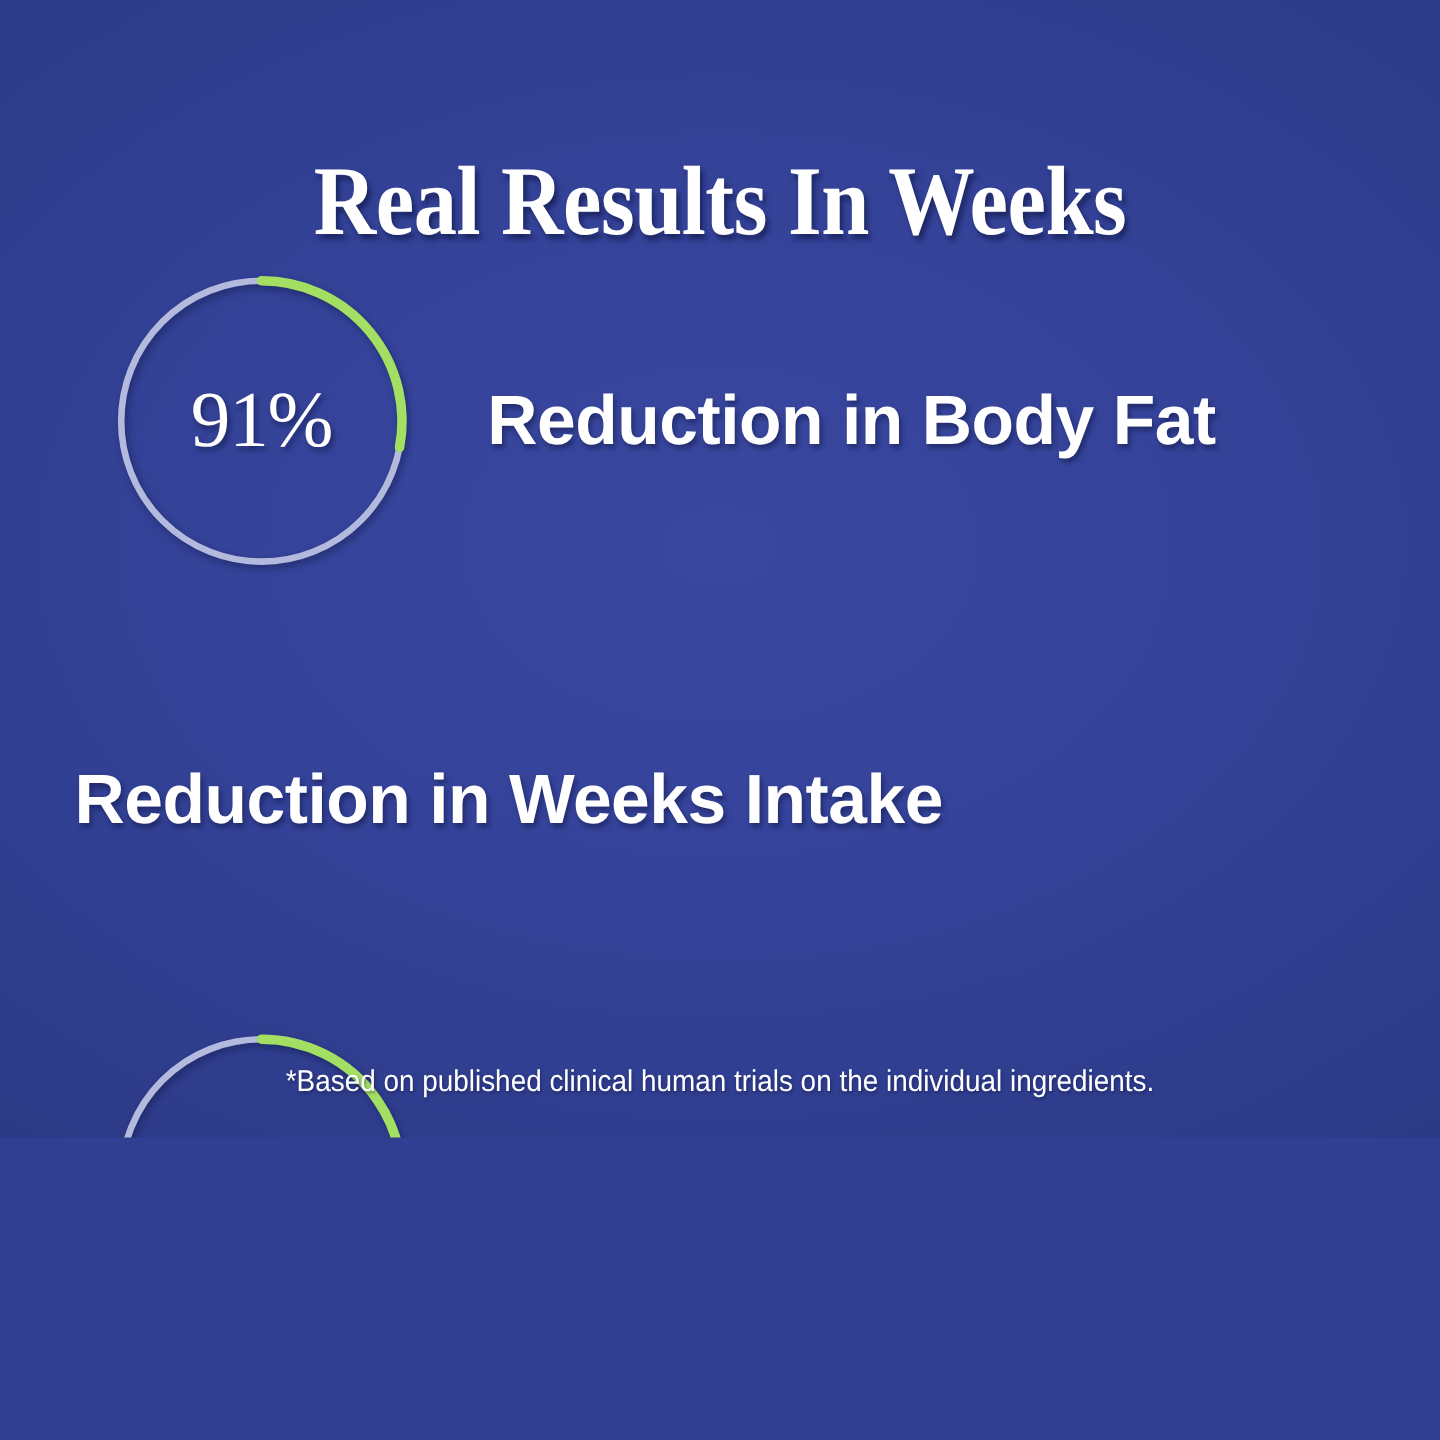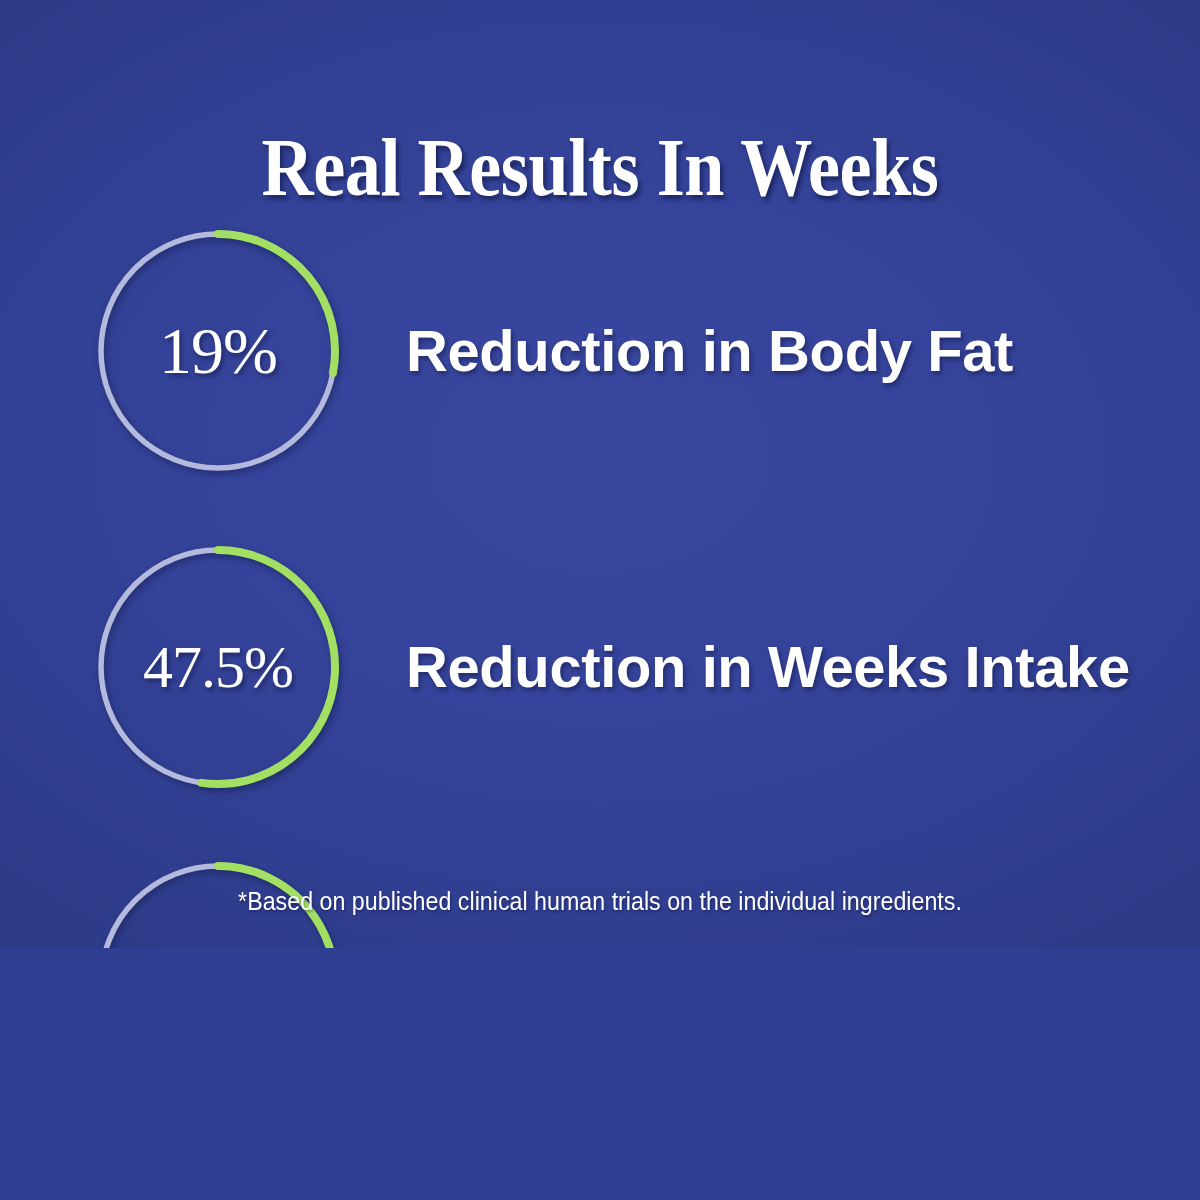--- a/index.html
+++ b/index.html
@@ -155,33 +155,26 @@
   <h1 class="title">Real Results In Weeks</h1>
 
   <div class="rows">
 
     <div class="stat-row">
       <div class="ring-wrap">
         <svg class="ring-svg" viewBox="0 0 252 252">
           <circle class="ring-track" cx="126" cy="126" r="117"></circle>
           <path class="ring-progress" id="arc-0" d="M 126 9 A 117 117 0 0 1 240.93 147.92"></path>
         </svg>
-        <div class="ring-value">19%</div>
+        <div class="ring-value">91%</div>
       </div>
       <div class="stat-label">Reduction in Body Fat</div>
     </div>
 
     <div class="stat-row">
-      <div class="ring-wrap">
-        <svg class="ring-svg" viewBox="0 0 252 252">
-          <circle class="ring-track" cx="126" cy="126" r="117"></circle>
-          <path class="ring-progress" id="arc-1" d="M 126 9 A 117 117 0 1 1 109.72 241.86"></path>
-        </svg>
-        <div class="ring-value small">47.5%</div>
-      </div>
       <div class="stat-label">Reduction in Weeks Intake</div>
     </div>
 
     <div class="stat-row">
       <div class="ring-wrap">
         <svg class="ring-svg" viewBox="0 0 252 252">
           <circle class="ring-track" cx="126" cy="126" r="117"></circle>
           <path class="ring-progress" id="arc-2" d="M 126 9 A 117 117 0 0 1 234.78 169.07"></path>
         </svg>
         <div class="ring-value">10%</div>

